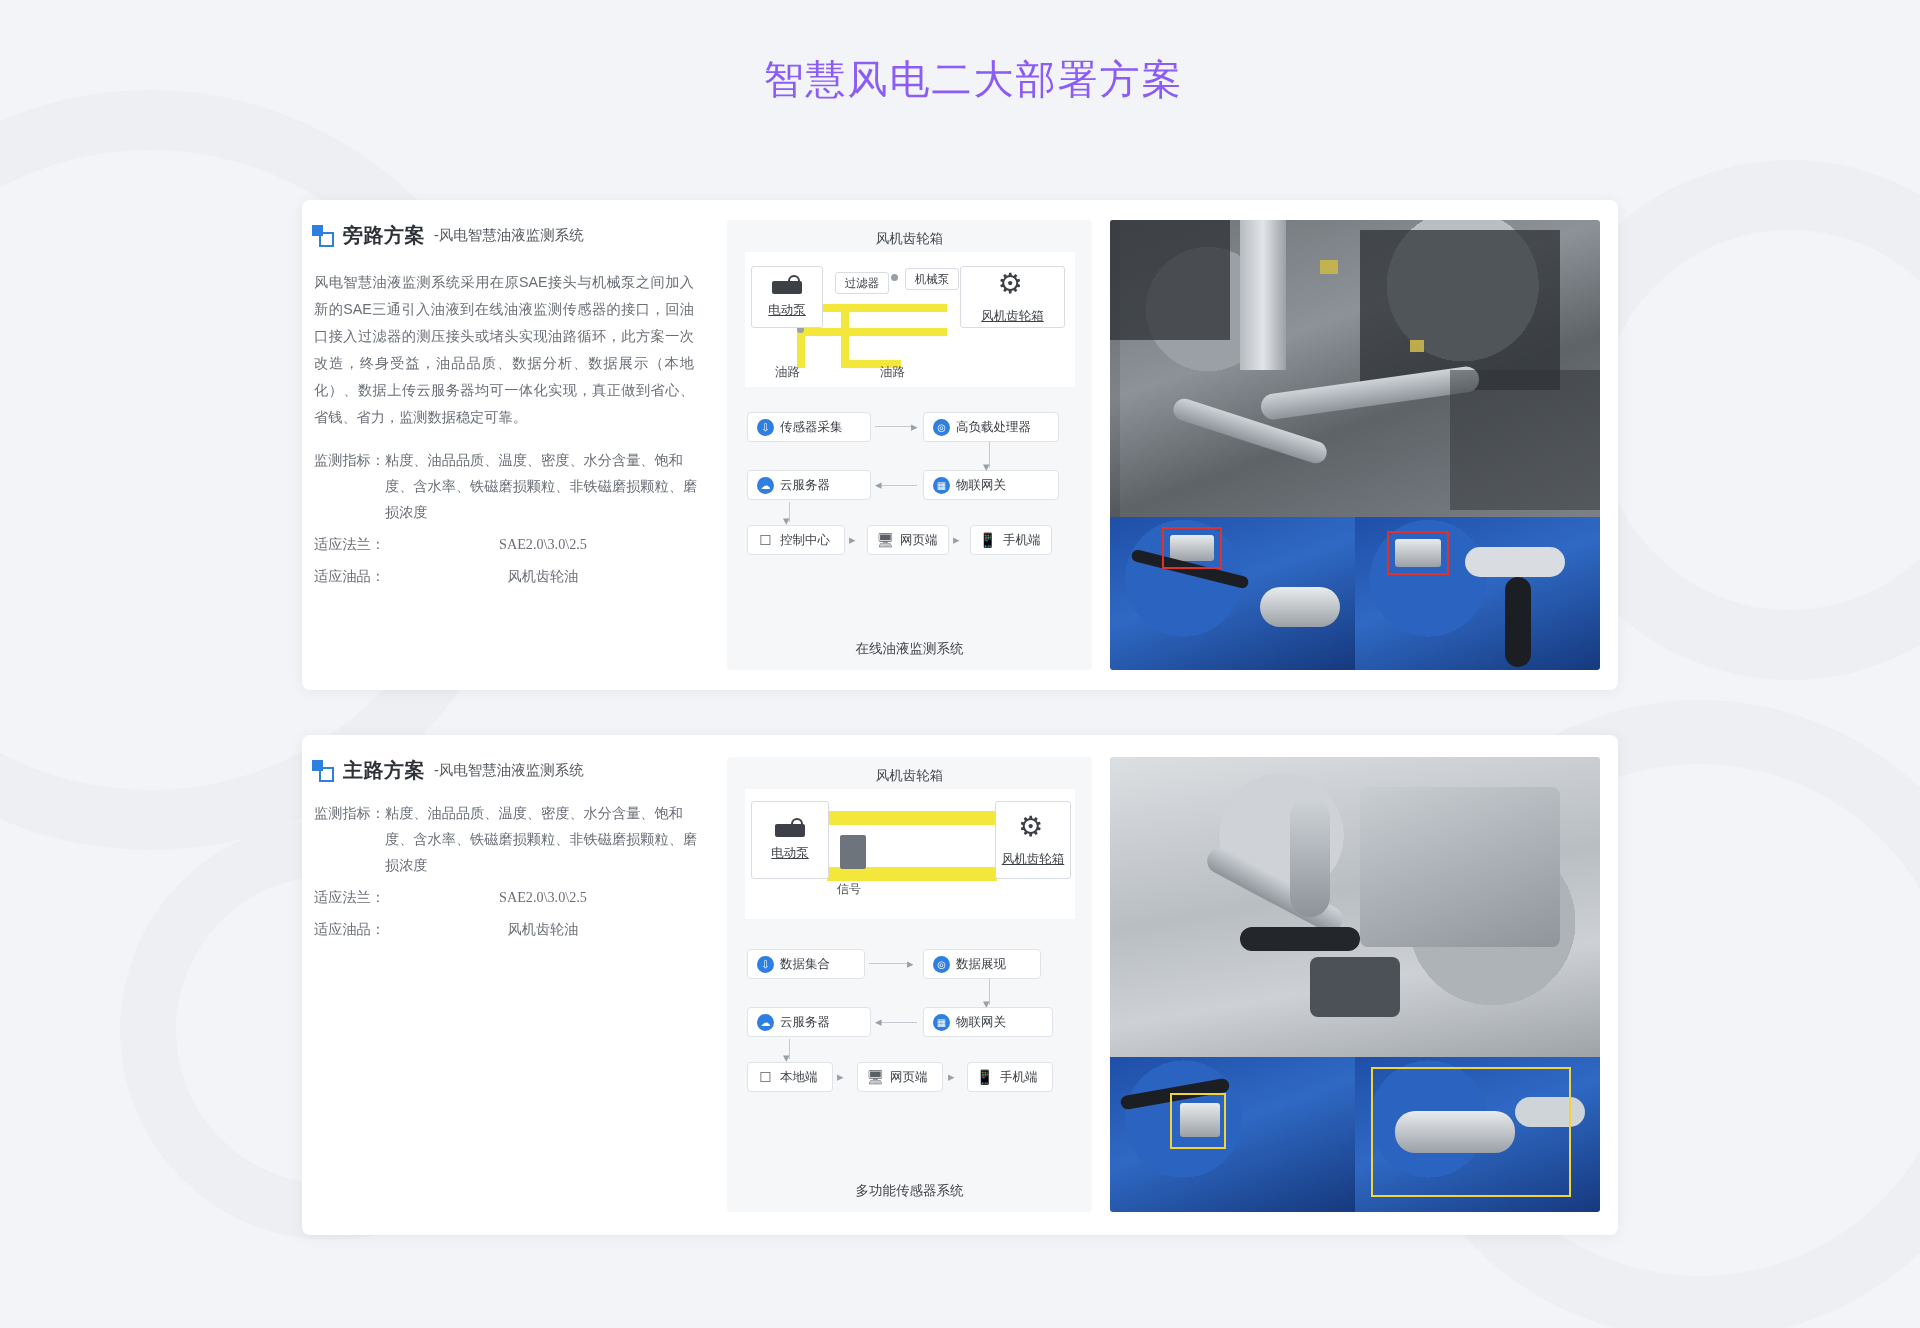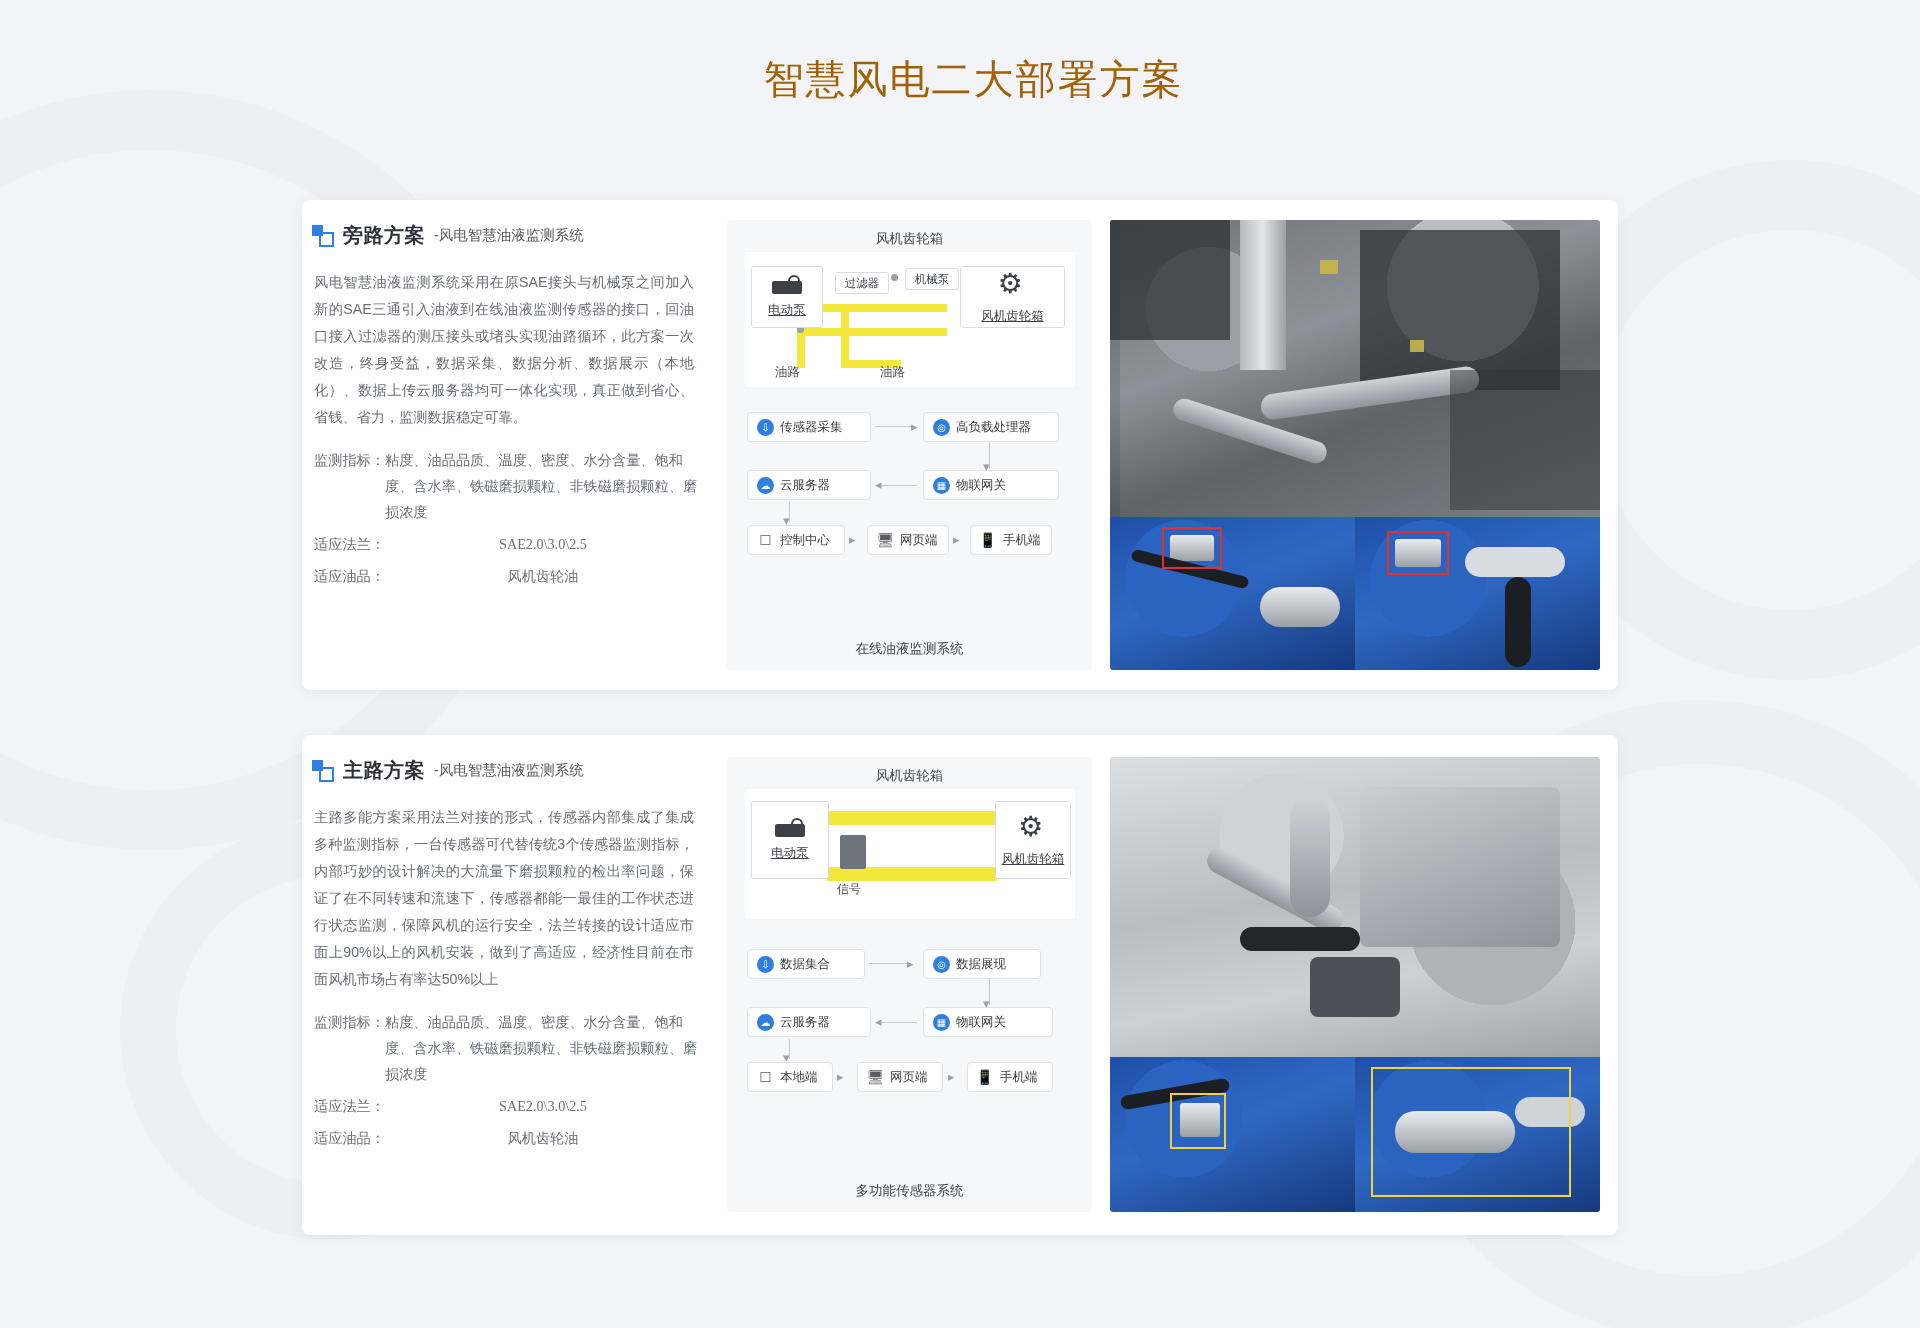--- a/index.html
+++ b/index.html
@@ -27,21 +27,21 @@
   .bg-c2 { width: 520px; height: 520px; left: 1530px; top: 160px; border-width: 70px;}
   .bg-c3 { width: 640px; height: 640px; left: 1380px; top: 700px; border-width: 64px;}
   .bg-c4 { width: 420px; height: 420px; left: 120px; top: 820px; border-width: 56px;}
 
   .page-title {
     position: absolute;
     top: 52px; left: 0; width: 1920px;
     text-align: center;
     font-size: 40px;
     letter-spacing: 2px;
-    color: #a16207;
+    color: #8b5cf6;
     font-weight: 400;
     padding-left: 27px;
   }
 
   .card {
     position: absolute;
     left: 302px;
     width: 1316px;
     background: #ffffff;
     border-radius: 8px;
@@ -253,21 +253,21 @@
       <div class="left-col">
         <div class="head-row">
           <span class="head-icon">
             <span class="sq1"></span>
               <span class="sq2"></span>
           </span>
           <span class="head-title">旁路方案</span>
           <span class="head-sub">-风电智慧油液监测系统</span>
         </div>
 
-        <div class="para">风电智慧油液监测系统采用在原SAE接头与机械泵之间加入新的SAE三通引入油液到在线油液监测传感器的接口，回油口接入过滤器的测压接头或堵头实现油路循环，此方案一次改造，终身受益，数据采集、数据分析、数据展示（本地化）、数据上传云服务器均可一体化实现，真正做到省心、省钱、省力，监测数据稳定可靠。</div>
+        <div class="para">风电智慧油液监测系统采用在原SAE接头与机械泵之间加入新的SAE三通引入油液到在线油液监测传感器的接口，回油口接入过滤器的测压接头或堵头实现油路循环，此方案一次改造，终身受益，油品品质、数据分析、数据展示（本地化）、数据上传云服务器均可一体化实现，真正做到省心、省钱、省力，监测数据稳定可靠。</div>
 
         <div class="kv">
           <span class="k">监测指标：</span>
           <span class="v">粘度、油品品质、温度、密度、水分含量、饱和度、含水率、铁磁磨损颗粒、非铁磁磨损颗粒、磨损浓度</span>
         </div>
         <div class="kv kv-tight">
           <span class="k">适应法兰：</span>
           <span class="v">SAE2.0\3.0\2.5</span>
         </div>
         <div class="kv kv-tight">
@@ -394,21 +394,20 @@
       <div class="left-col">
         <div class="head-row">
           <span class="head-icon">
             <span class="sq1"></span>
               <span class="sq2"></span>
           </span>
           <span class="head-title">主路方案</span>
           <span class="head-sub">-风电智慧油液监测系统</span>
         </div>
 
-        <div class="para">主路多能方案采用法兰对接的形式，传感器内部集成了集成多种监测指标，一台传感器可代替传统3个传感器监测指标，内部巧妙的设计解决的大流量下磨损颗粒的检出率问题，保证了在不同转速和流速下，传感器都能一最佳的工作状态进行状态监测，保障风机的运行安全，法兰转接的设计适应市面上90%以上的风机安装，做到了高适应，经济性目前在市面风机市场占有率达50%以上</div>
 
         <div class="kv">
           <span class="k">监测指标：</span>
           <span class="v">粘度、油品品质、温度、密度、水分含量、饱和度、含水率、铁磁磨损颗粒、非铁磁磨损颗粒、磨损浓度</span>
         </div>
         <div class="kv kv-tight">
           <span class="k">适应法兰：</span>
           <span class="v">SAE2.0\3.0\2.5</span>
         </div>
         <div class="kv kv-tight">

